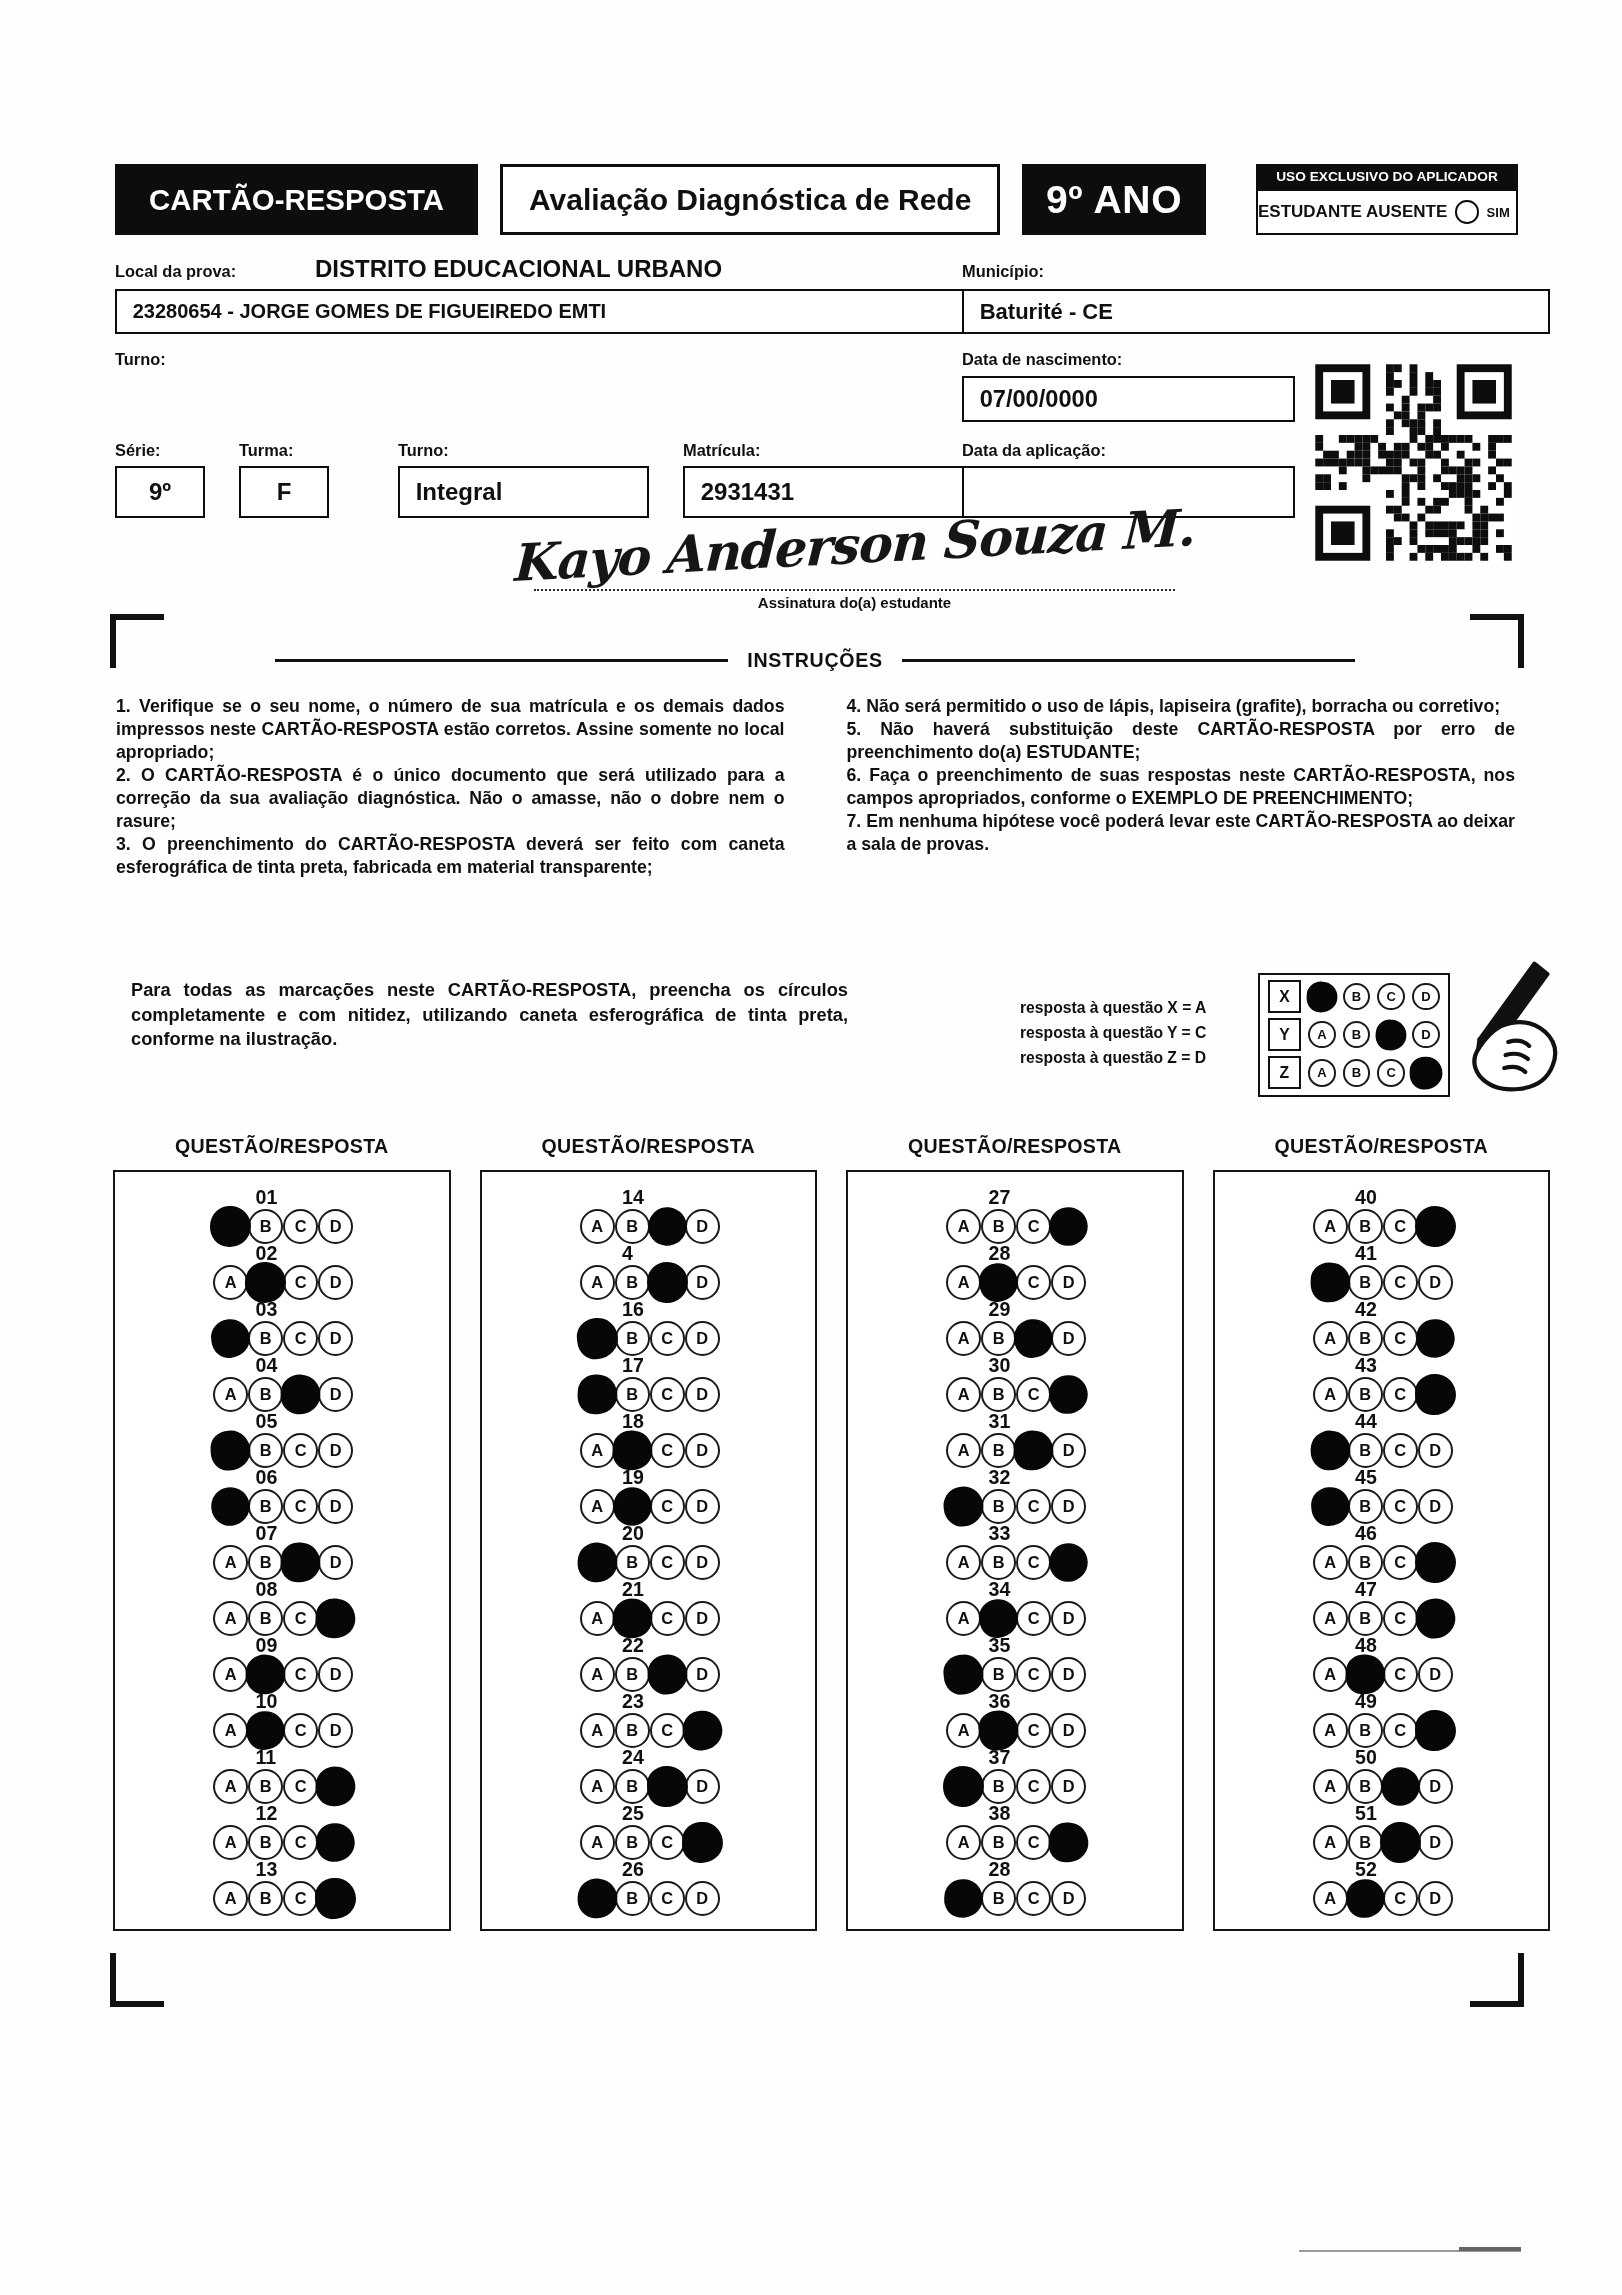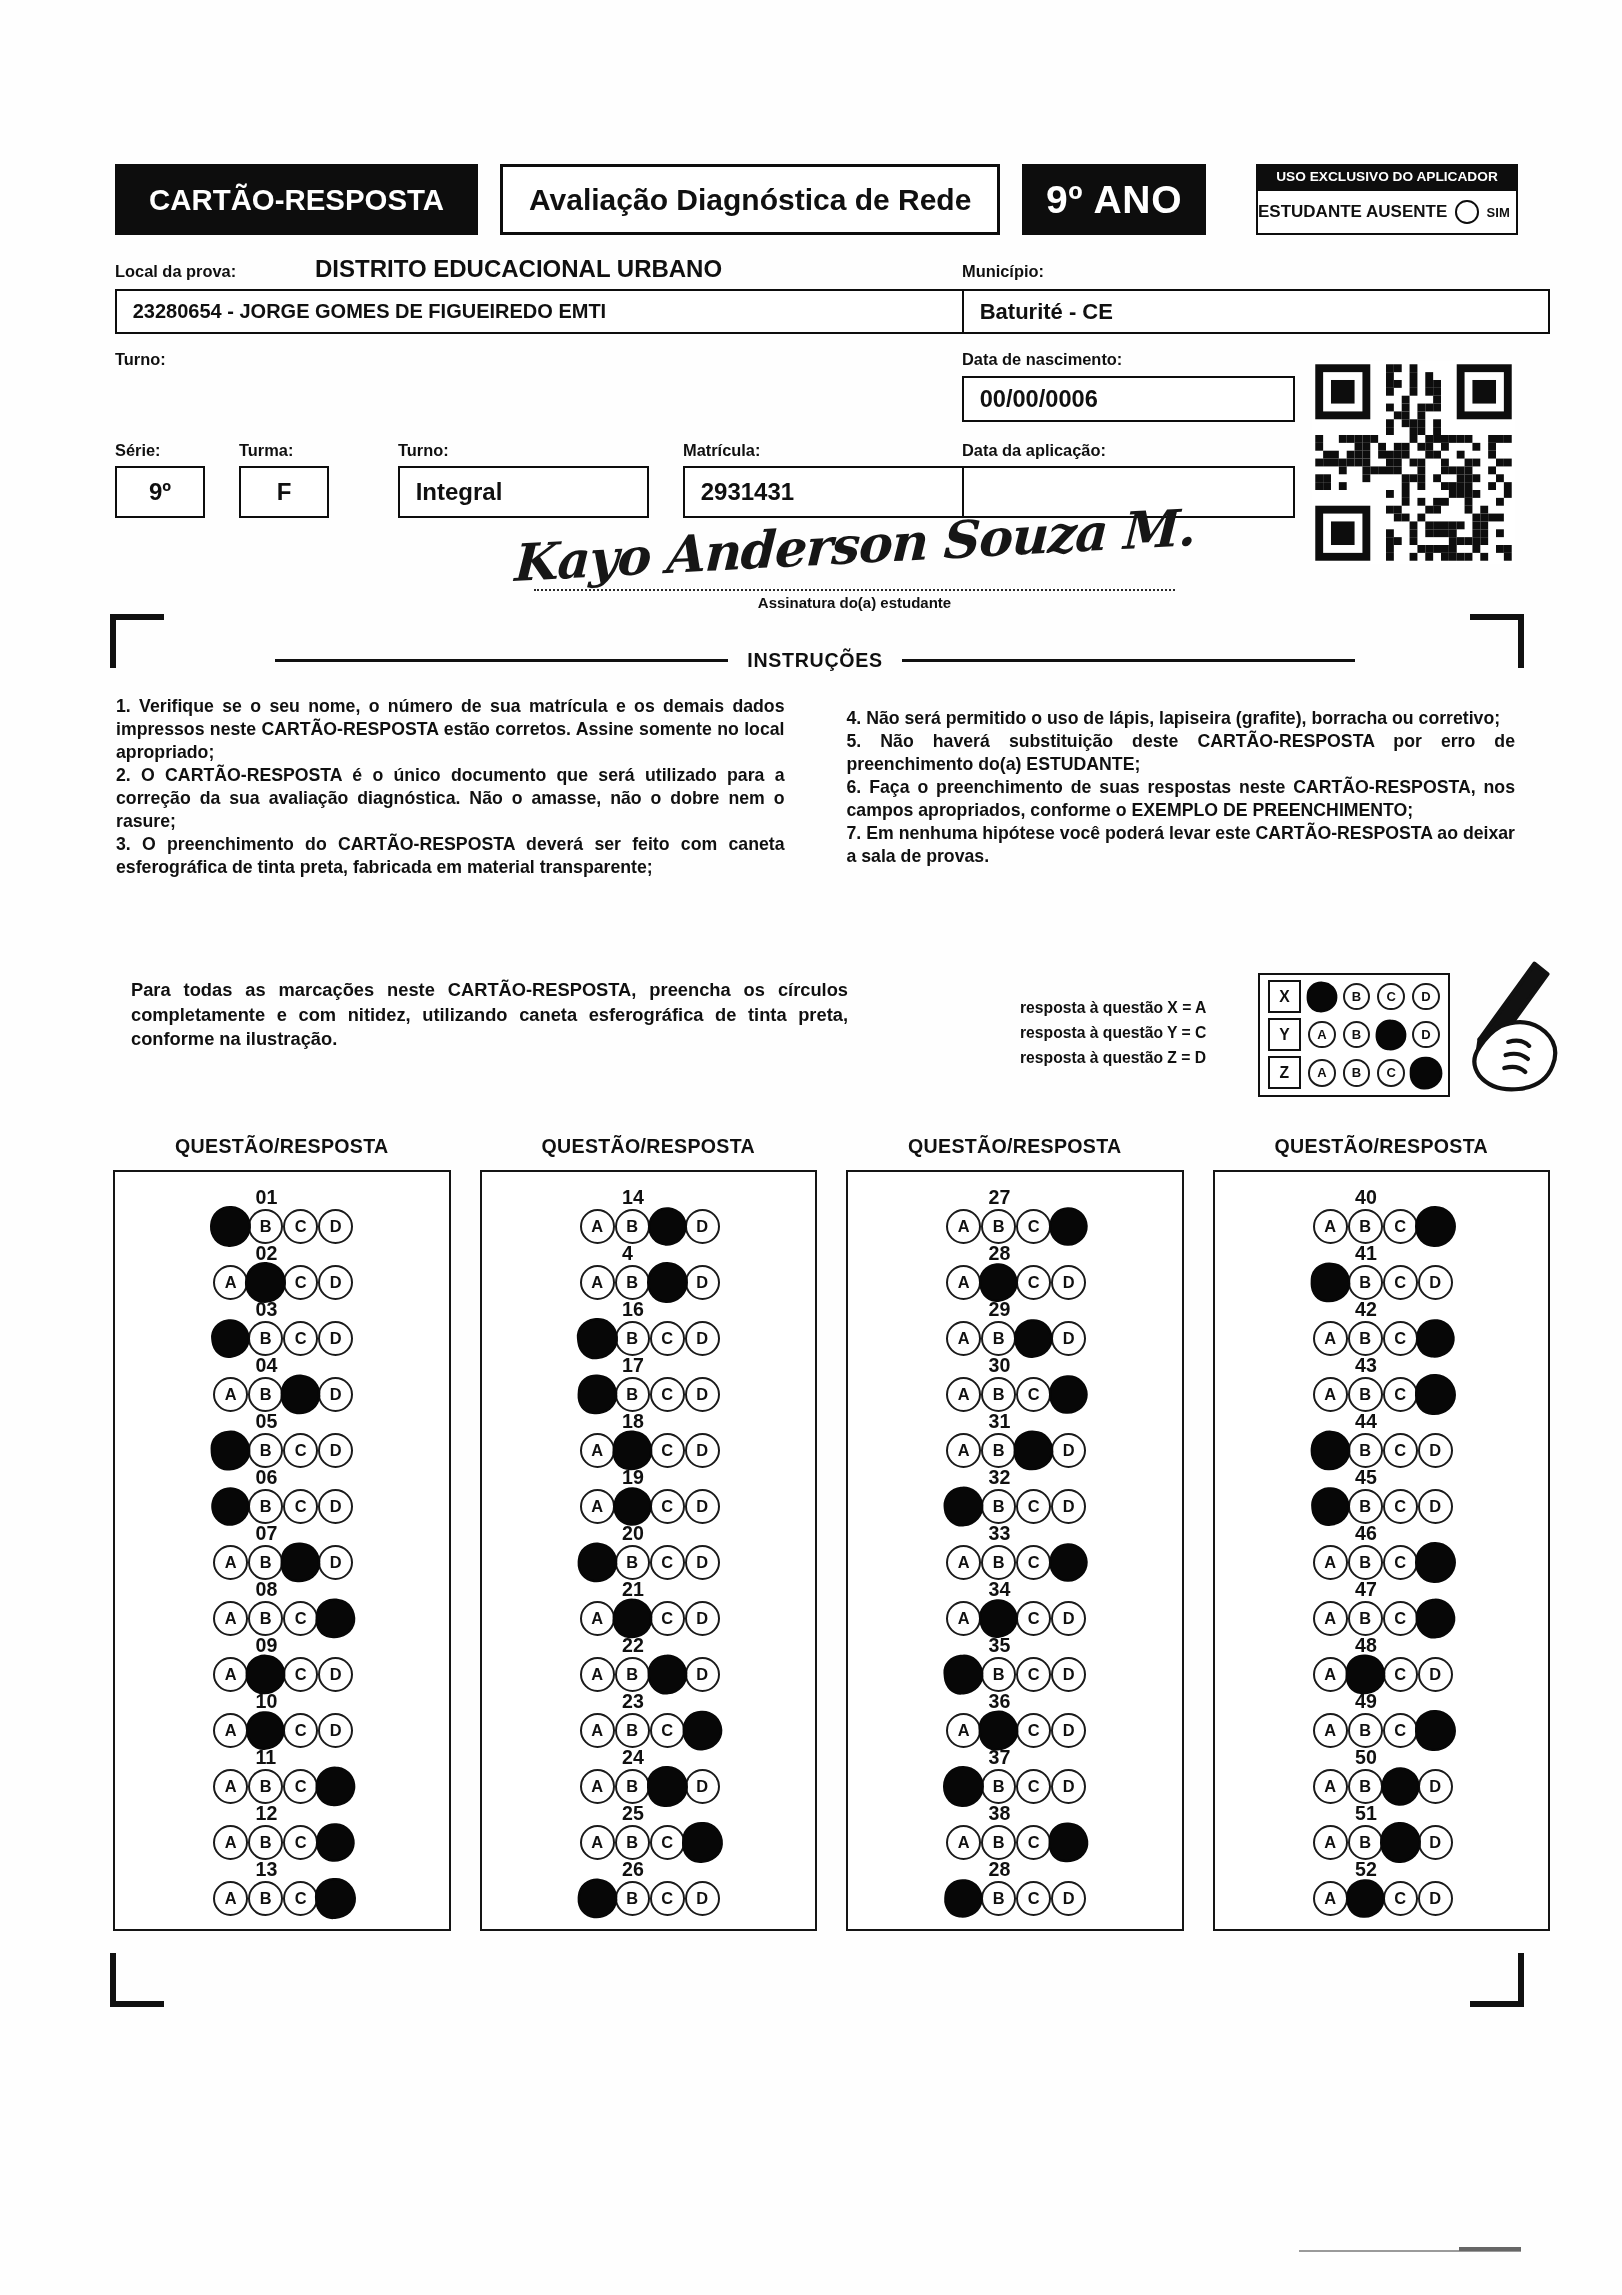--- a/index.html
+++ b/index.html
@@ -34,21 +34,21 @@
   .bk{position:absolute;width:48px;height:48px;}
   .bk.tl{left:110px;top:614px;border-left:6.5px solid #111;border-top:6.5px solid #111;}
   .bk.tr{right:99px;top:614px;border-right:6.5px solid #111;border-top:6.5px solid #111;}
   .bk.bl{left:110px;top:1953px;border-left:6.5px solid #111;border-bottom:6.5px solid #111;}
   .bk.br{right:99px;top:1953px;border-right:6.5px solid #111;border-bottom:6.5px solid #111;}
 
   
   .instr-title{position:absolute;left:275px;right:268px;top:649px;display:flex;align-items:center;gap:19.6px;}
   .instr-title .rule{flex:1;border-top:3.3px solid #111;height:0;}
   .instr-title .txt{font-size:19.6px;font-weight:bold;letter-spacing:0.7px;}
-  .instr-cols{position:absolute;left:116px;top:695px;width:1399px;display:flex;gap:62px;align-items:center;}
+  .instr-cols{position:absolute;left:116px;top:695px;width:1399px;display:flex;gap:62px;}
   .instr-col{flex:1;font-size:17.7px;font-weight:bold;line-height:1.3;text-align:justify;}
   .instr-col p{margin:0;}
 
   
   .example{position:absolute;left:131px;top:978px;width:1427px;height:154px;}
   .ex-par{width:717px;font-size:18.3px;font-weight:bold;line-height:1.35;text-align:justify;}
   .ex-legend{position:absolute;left:889px;top:17px;font-size:15.7px;font-weight:bold;line-height:1.6;white-space:nowrap;}
   .ex-grid{position:absolute;left:1127px;top:-5.2px;border:2.6px solid #111;background:#fff;padding:5.2px 7.9px;display:flex;flex-direction:column;gap:5.2px;}
   .ex-row{display:flex;align-items:center;gap:7.2px;}
   .ex-cell{width:29px;height:29px;border:2px solid #111;display:flex;align-items:center;justify-content:center;font-size:15.7px;font-weight:bold;}
@@ -94,21 +94,21 @@
     <span class="lbl" style="left:0;top:3.9px">Local da prova:</span>
     <span class="local-value">DISTRITO EDUCACIONAL URBANO</span>
     <span class="lbl" style="left:847px;top:3.9px">Município:</span>
 
     <div class="fbox" style="left:0;top:31px;width:826px;height:41px;font-size:20px">23280654 - JORGE GOMES DE FIGUEIREDO EMTI</div>
     <div class="fbox" style="left:847px;top:31px;width:553px;height:41px;font-size:22px">Baturité - CE</div>
 
     <span class="lbl" style="left:0;top:92px">Turno:</span>
     <span class="lbl" style="left:847px;top:92px">Data de nascimento:</span>
 
-    <div class="fbox" style="left:847px;top:118px;width:298px;height:42px;font-size:23.6px">00/00/0006</div>
+    <div class="fbox" style="left:847px;top:118px;width:298px;height:42px;font-size:23.6px">07/00/0000</div>
 
     <svg class="qr" xmlns="http://www.w3.org/2000/svg" viewBox="0 0 310 310">
         <rect x="0" y="0" width="310" height="310" fill="#fff"></rect>
         <rect x="113" y="5" width="12" height="12" fill="#0d0d0d"></rect>
         <rect x="125" y="5" width="12" height="12" fill="#0d0d0d"></rect>
         <rect x="149" y="5" width="12" height="12" fill="#0d0d0d"></rect>
         <rect x="113" y="17" width="12" height="12" fill="#0d0d0d"></rect>
         <rect x="149" y="17" width="12" height="12" fill="#0d0d0d"></rect>
         <rect x="173" y="17" width="12" height="12" fill="#0d0d0d"></rect>
         <rect x="113" y="29" width="12" height="12" fill="#0d0d0d"></rect>

